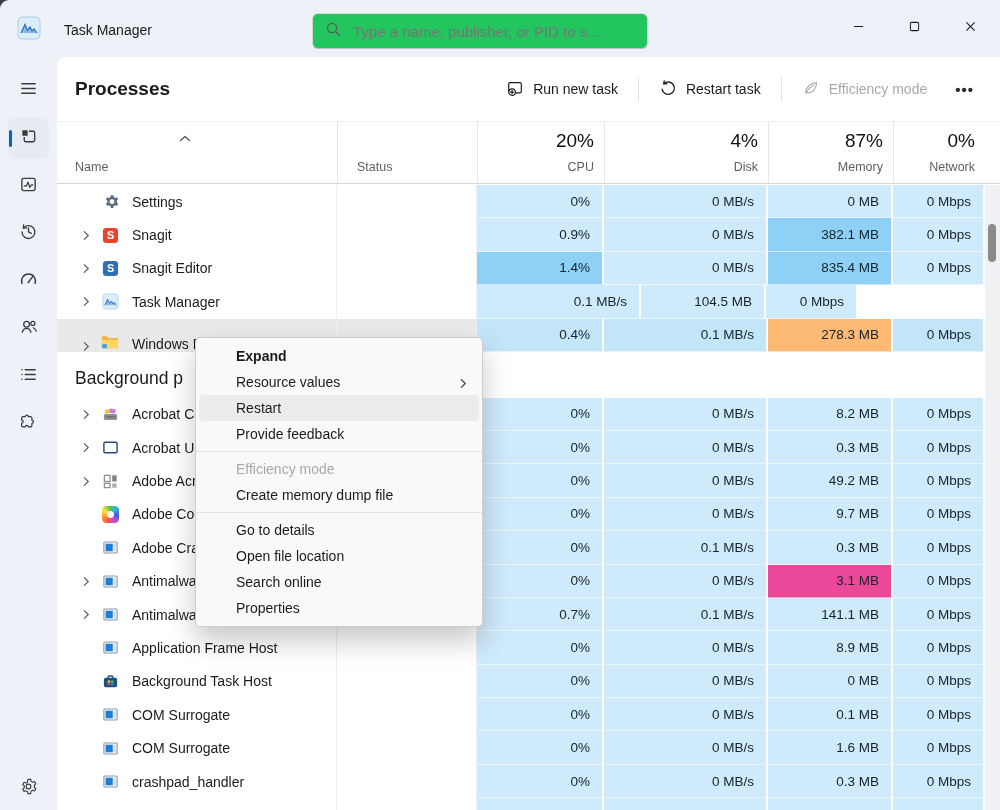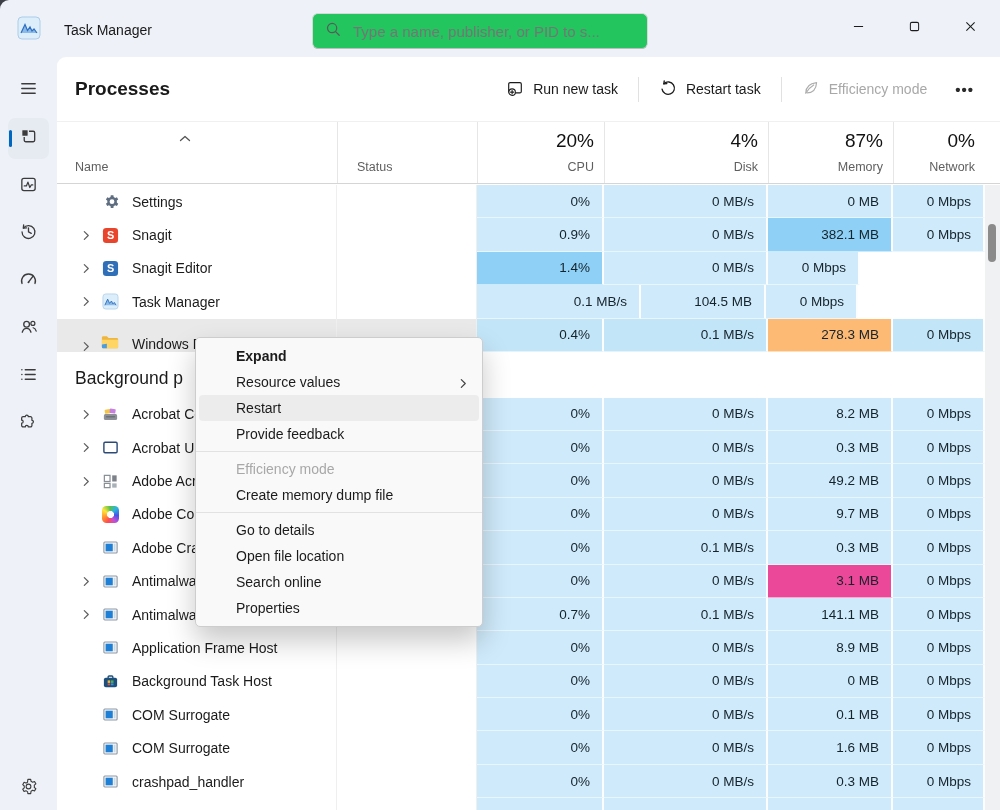--- a/index.html
+++ b/index.html
@@ -306,20 +306,21 @@
               <svg viewBox="0 0 18 18" width="17" height="17">
                 <rect x="1" y="1" width="16" height="16" rx="3.5" fill="#2e6fb7"></rect>
                 <text x="9" y="13.2" font-size="11.5" font-weight="bold" fill="#fff" text-anchor="middle" font-family="Liberation Sans, sans-serif">S</text>
               </svg>
             </span>
             <span class="pname">Snagit Editor</span>
           </div>
           <div class="c-status"></div>
           <span class="cell w-cpu" style="background: rgb(143, 209, 246);">1.4%</span>
           <span class="cell w-disk" style="background: rgb(207, 234, 251);">0 MB/s</span>
+          <span class="cell w-mem" style="background: rgb(143, 209, 246);">835.4 MB</span>
           <span class="cell w-net" style="background: rgb(207, 234, 251);">0 Mbps</span>
         </div>
         <div class="prow">
           <div class="c-name">
             <span class="chev">
               <svg viewBox="0 0 8 12" width="7" height="11">
                 <polyline points="1.5,1.5 6,6 1.5,10.5" fill="none" stroke="#5f5f5f" stroke-width="1.4" stroke-linecap="round" stroke-linejoin="round"></polyline>
               </svg>
             </span>
             <span class="picon">

